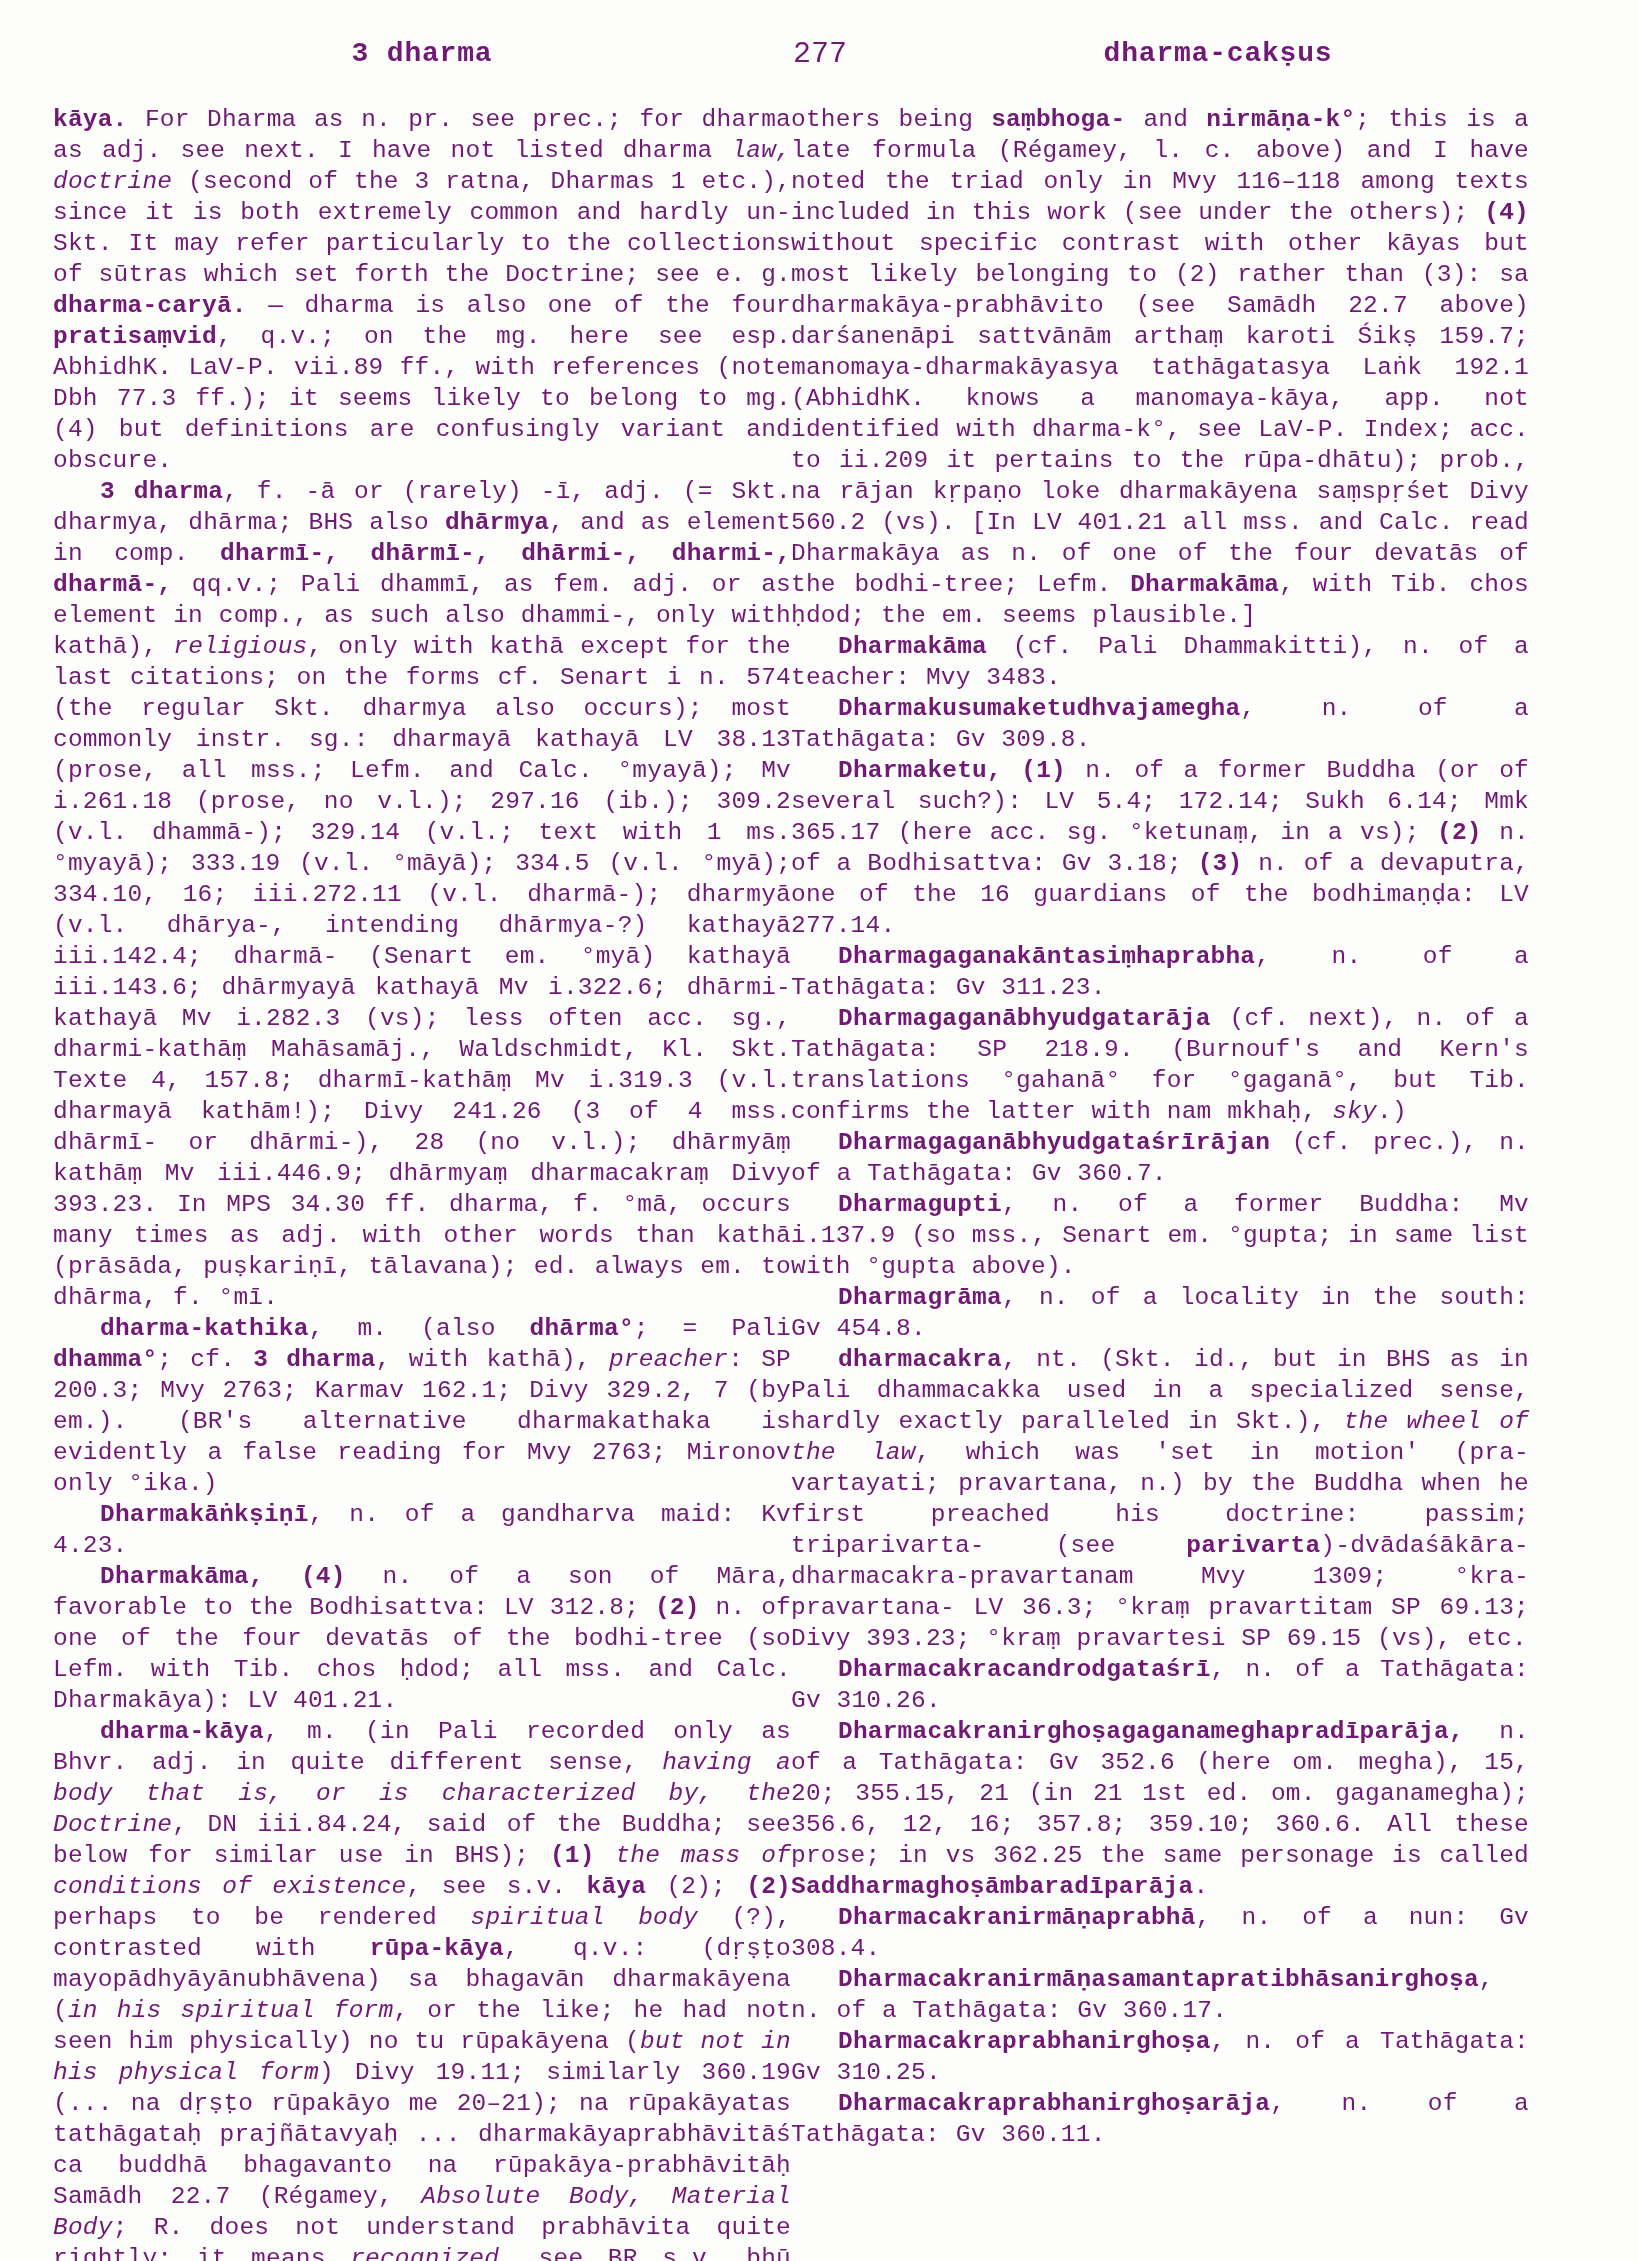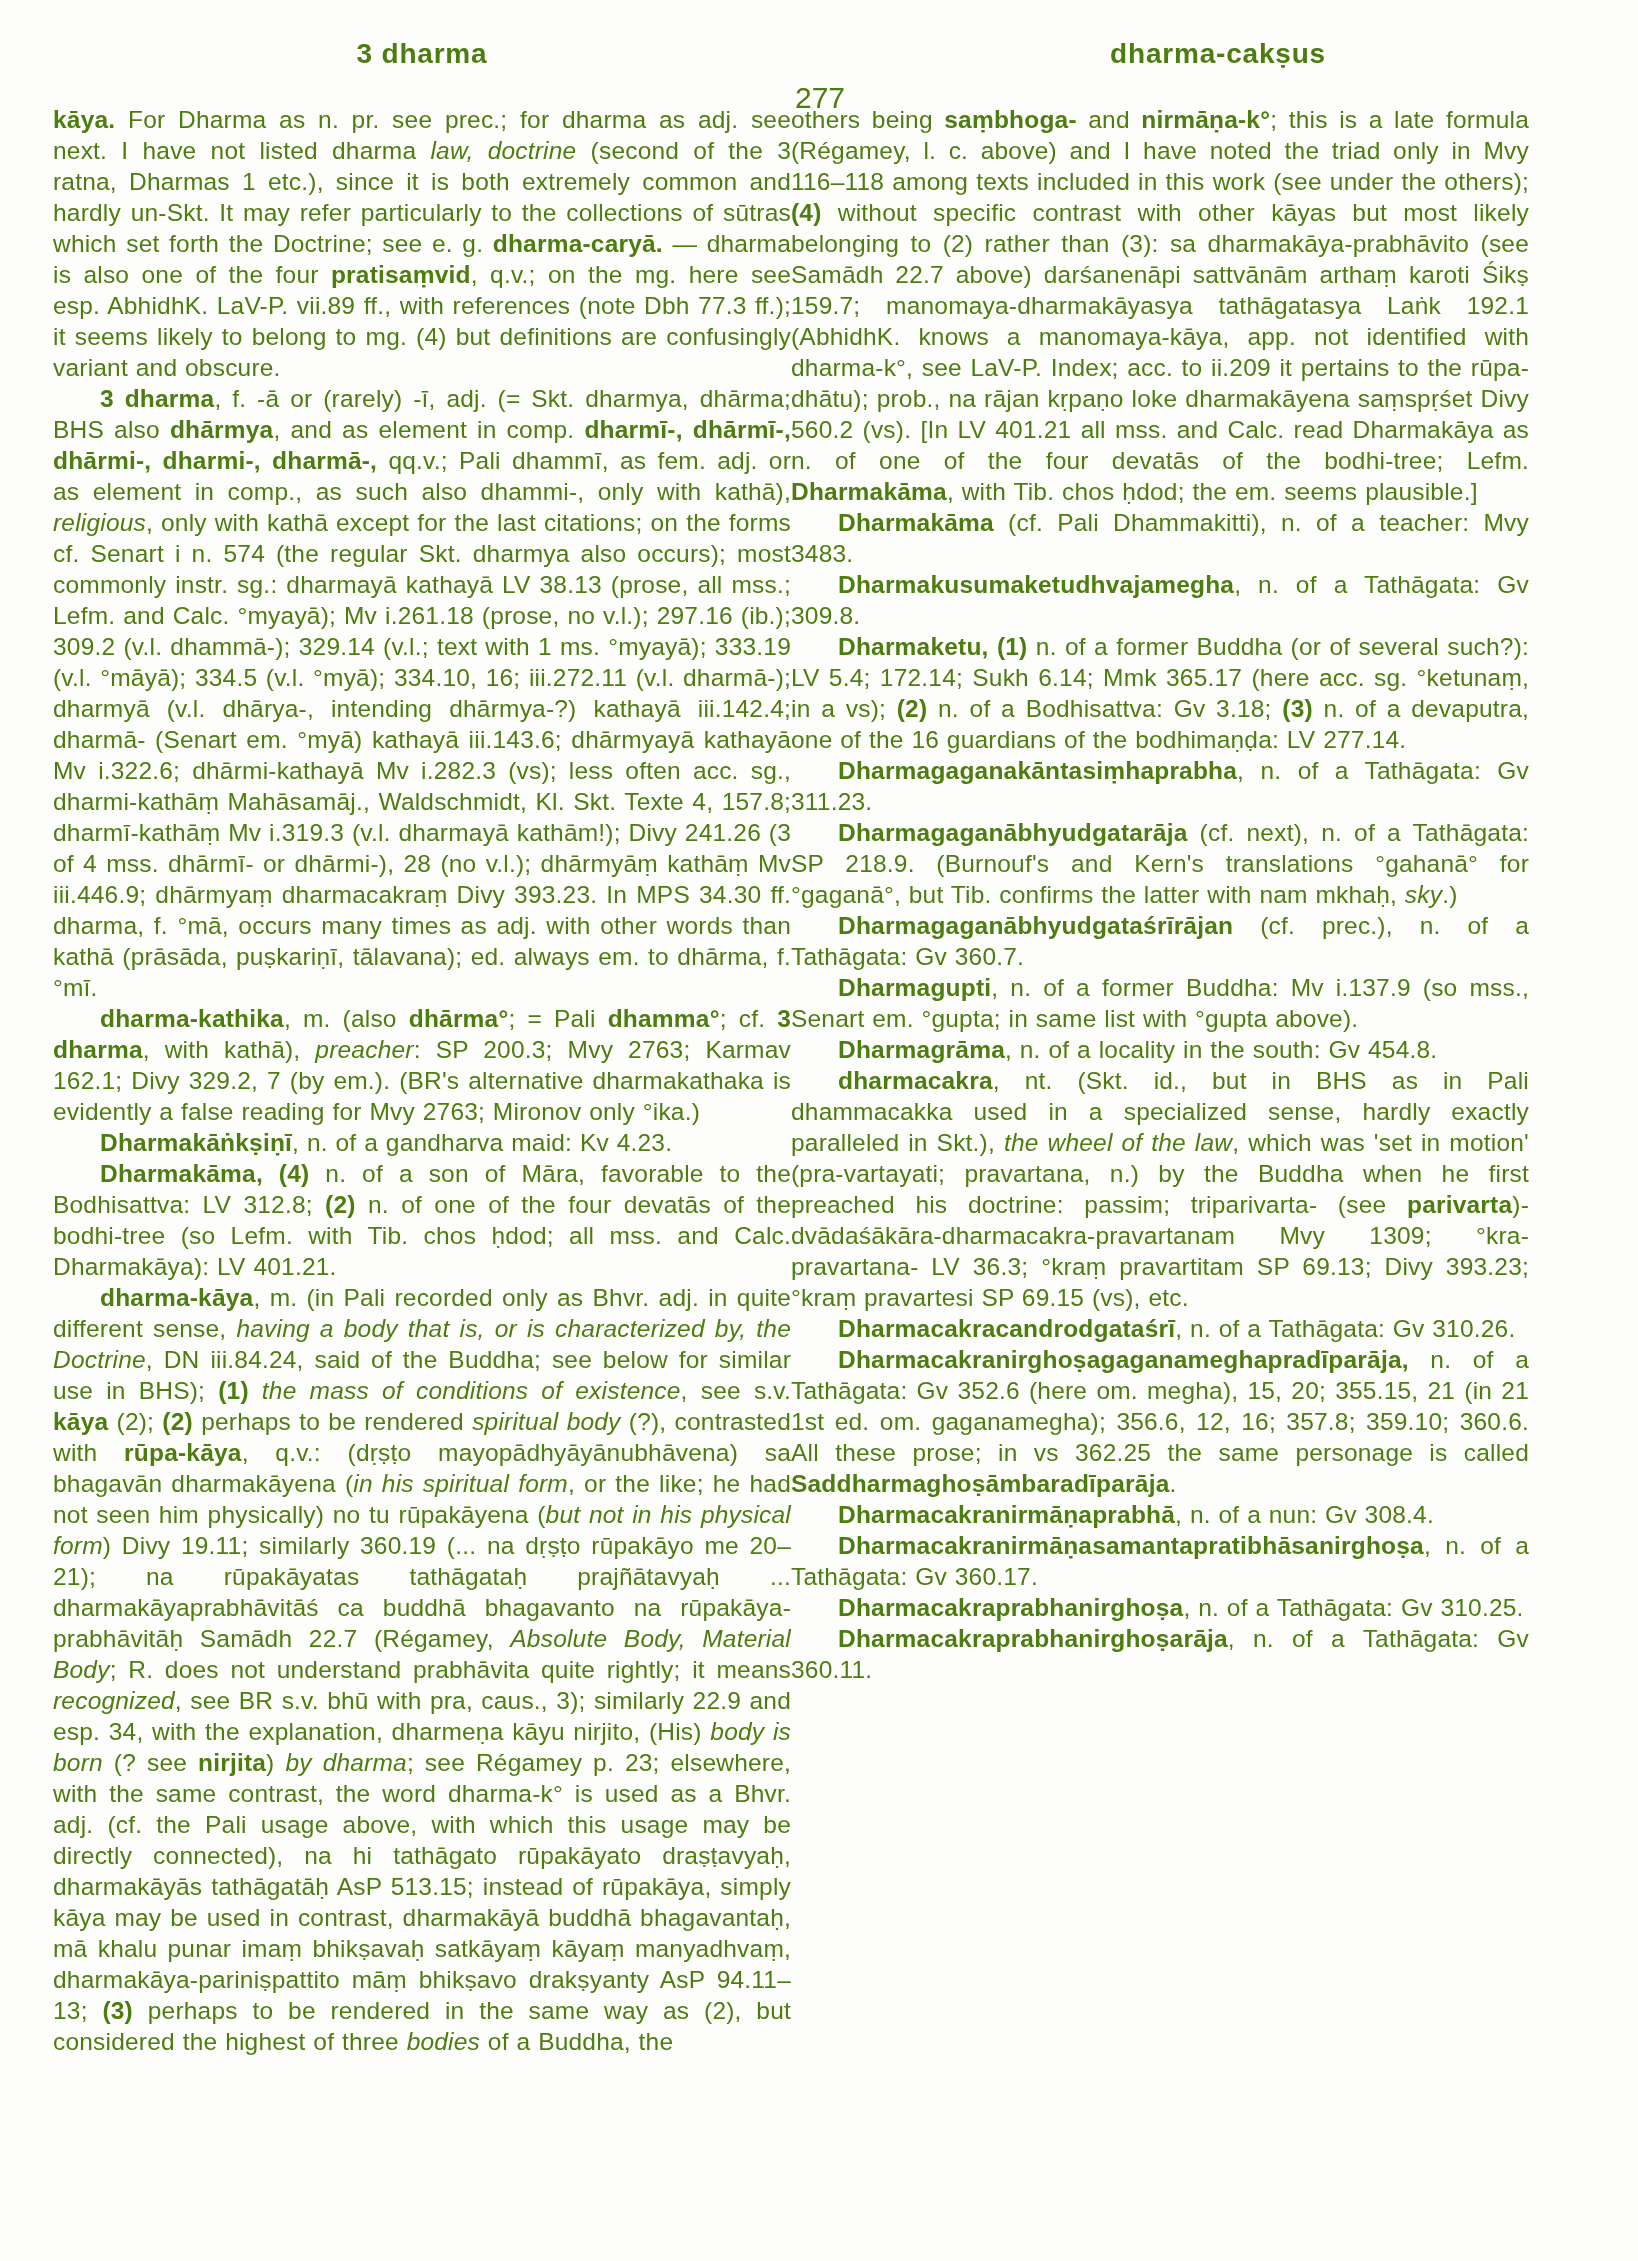--- a/index.html
+++ b/index.html
@@ -2,38 +2,38 @@
 <html style="font-size:13px"><head>
 <meta charset="utf-8">
 <style>
   html, body { margin: 0; padding: 0; background: #e8e8e4; }
   .page {
     position: relative;
     width: 1639px;
     height: 2261px;
     margin: 0 auto;
     background: #fdfdfb;
-    color: #4d7c0f;
-    font-family: Liberation Sans, sans-serif;
+    color: #701a75;
+    font-family: Liberation Mono, monospace;
     overflow: hidden;
   }
   .running-header {
     position: absolute;
     top: 33px; left: 53px; right: 52px;
     height: 42px;
   }
   .hdr {
     position: absolute;
     top: 0;
     font-size: 28px;
     line-height: 42px;
     white-space: nowrap;
   }
   .hdr-left   { left: 0;    width: 738px;  text-align: center; font-weight: bold; letter-spacing: 0.8px; }
-  .hdr-center { left: 0;    width: 1534px; text-align: center; font-size: 30px; margin-top: 44px; }
+  .hdr-center { left: 0;    width: 1534px; text-align: center; font-size: 30px; }
   .hdr-right  { right: 0;   width: 738px;  text-align: center; font-weight: bold; letter-spacing: 0.8px; }
   .columns {
     position: absolute;
     top: 104px; left: 53px;
     display: flex;
   }
   .column {
     width: 738px;
     text-align: justify;
     font-size: 24.5px;

